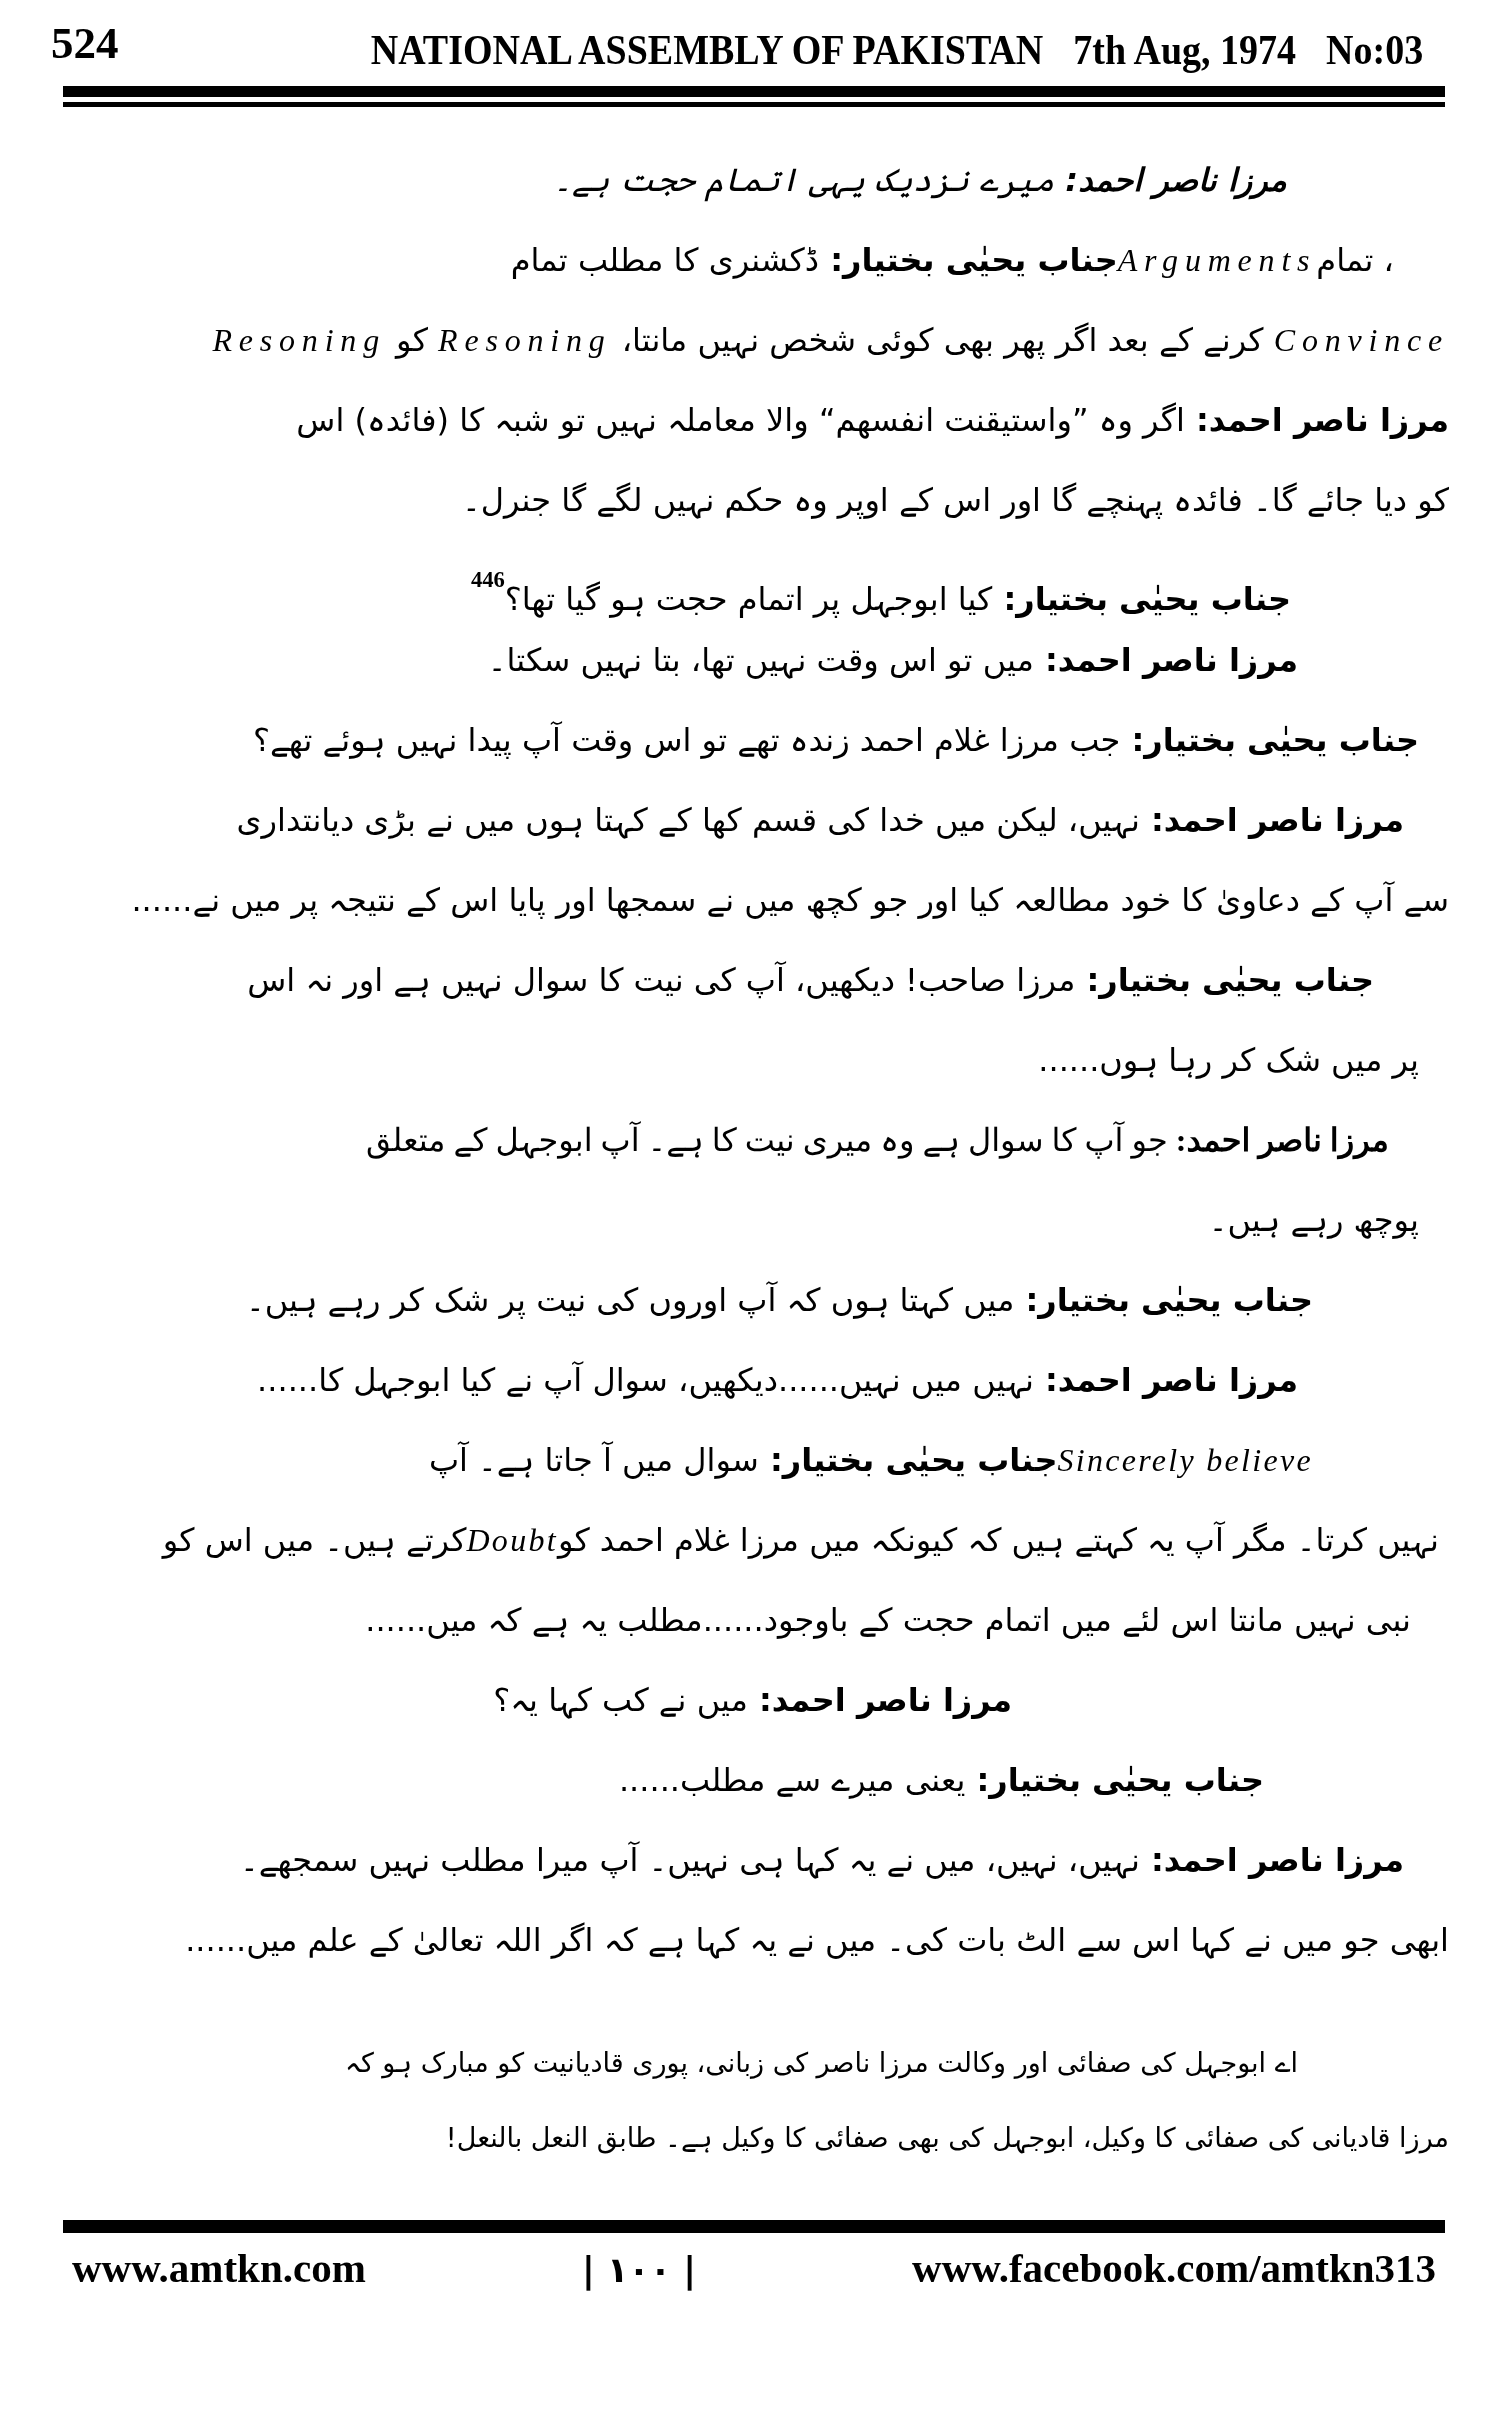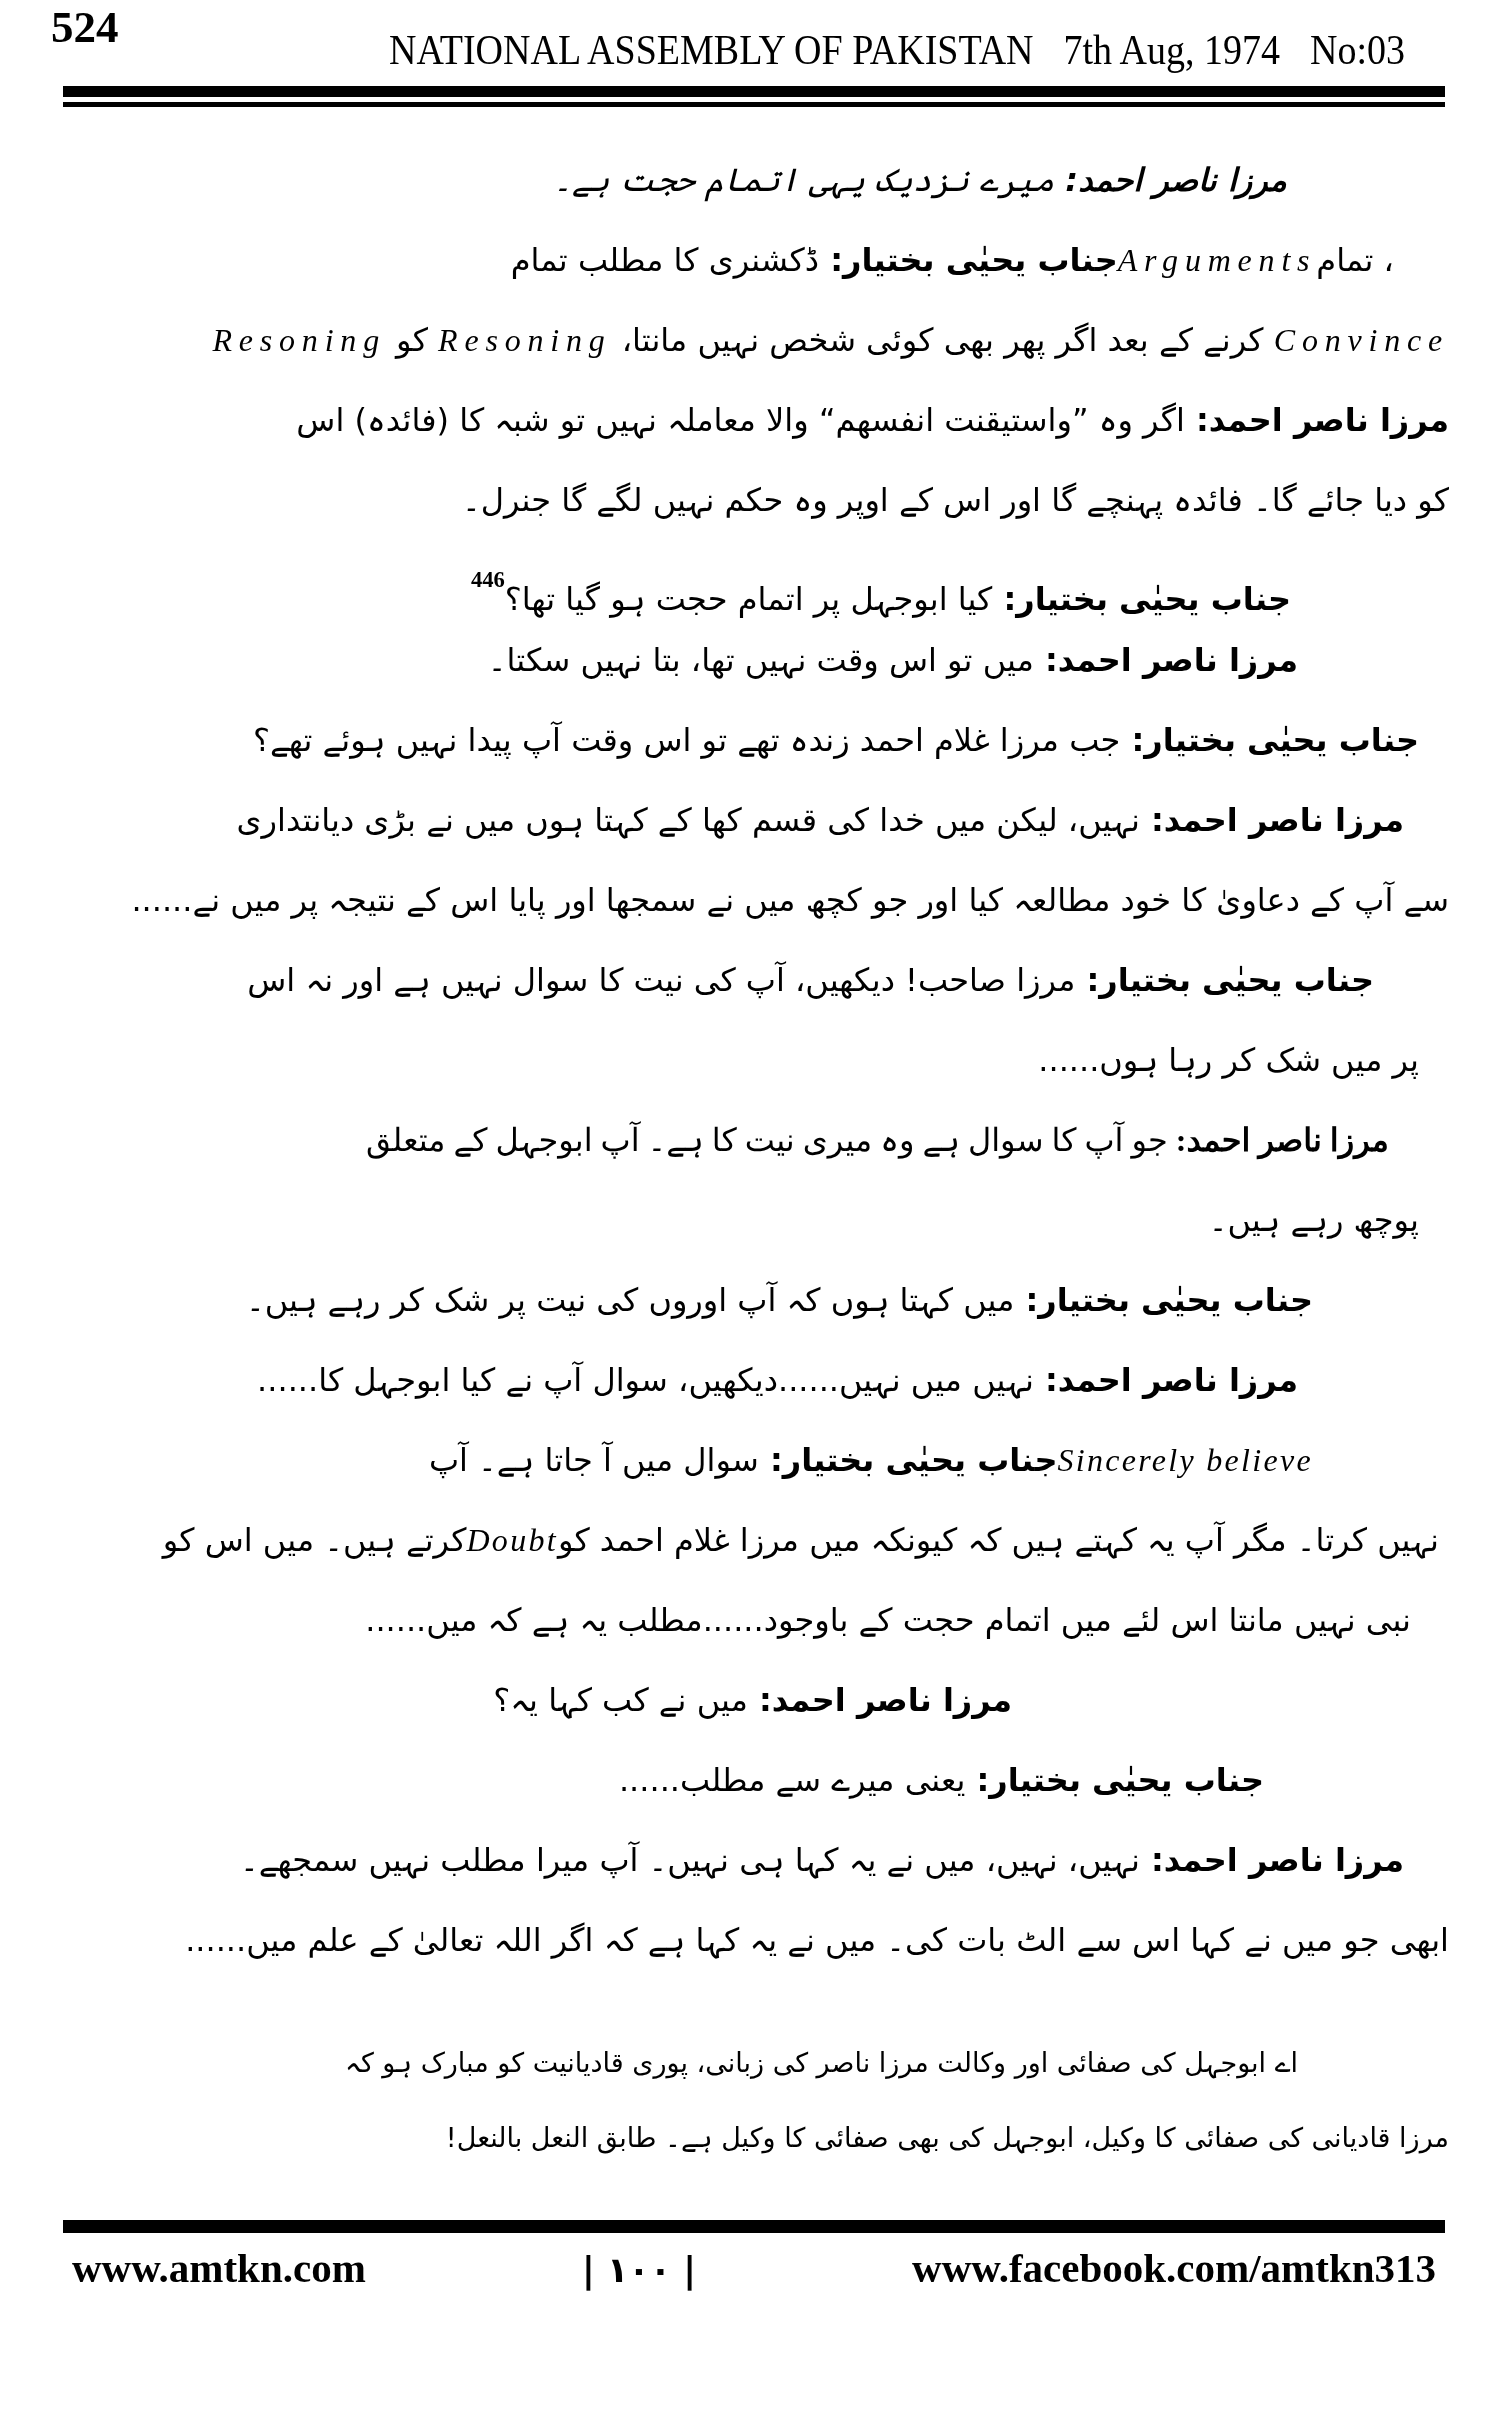--- a/index.html
+++ b/index.html
@@ -3,26 +3,26 @@
 <meta charset="utf-8">
 <style>
   html,body{margin:0;padding:0;background:#e8e8e8;}
   .page{
     width:1508px;height:2413px;background:#ffffff;color:#000000;
     position:relative;overflow:hidden;margin:0 auto;
     font-family:"DejaVu Sans",sans-serif;
   }
   
   .pgnum{
-    position:absolute;left:51px;top:1px;
+    position:absolute;left:51px;top:17px;
     font-family:"Liberation Serif",serif;font-weight:bold;font-size:45px;text-align:right;
   }
   .hcenter{
     padding:27px 68px 0 354px;text-align:center;white-space:nowrap;
-    font-family:"Liberation Serif",serif;font-weight:normal;font-size:38px;
+    font-family:"Liberation Serif",serif;font-weight:bold;font-size:38px;
   }
   .hcenter span{margin:0 15px;display:inline-block;transform:scaleY(1.12);}
   .rule-thick{height:11.3px;background:#000;margin:15px 63px 0 63px;}
   .rule-thin{height:5.3px;background:#000;margin:4.5px 63px 0 63px;}
   
   .content{padding:33px 59px 0 63px;direction:rtl;}
   .line{
     white-space:nowrap;text-align:right;direction:rtl;
     font-size:32px;line-height:80px;height:80px;
   }

